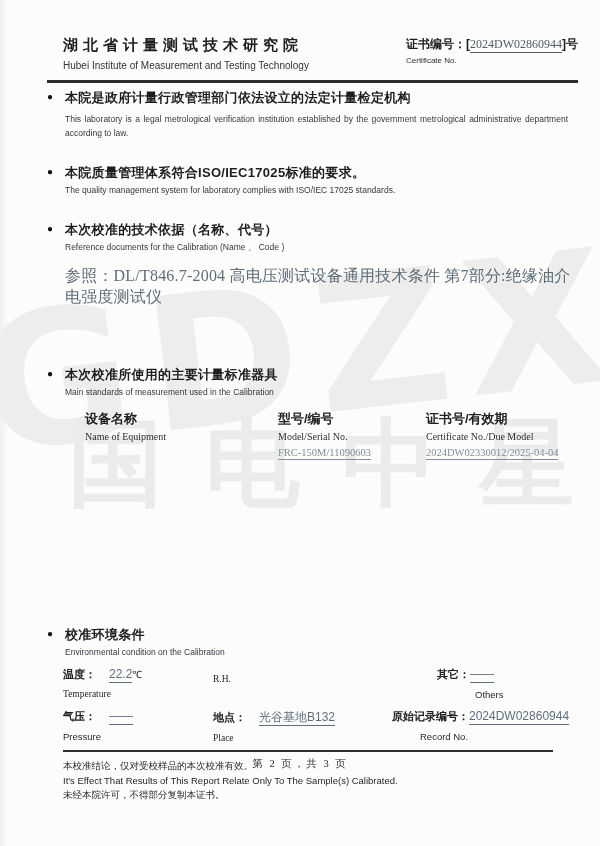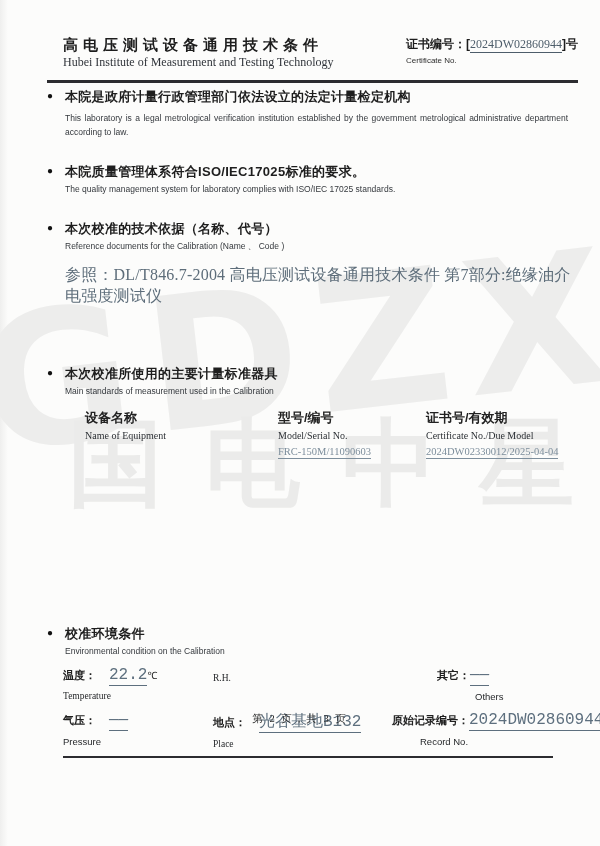--- a/index.html
+++ b/index.html
@@ -20,21 +20,21 @@
   }
   .wm-cn {
     position:absolute; top:416px; left:68px;
     font-size:95px; line-height:1; font-weight:bold;
     letter-spacing:42px; color:#ebebea; white-space:nowrap;
   }
   .content { position:relative; z-index:1; }
   
   .header { display:flex; justify-content:space-between; padding:36px 22px 0 63px; }
   .inst-cn { font-size:15px; font-weight:bold; letter-spacing:5px; color:#1d1d1d; }
-  .inst-en { font-size:12px; font-family:Liberation Serif, serif; color:#30343a; }
+  .inst-en { font-size:10px; font-family:Liberation Sans, sans-serif; margin-top:5px; color:#30343a; }
   .cert-line { font-size:12px; font-weight:bold; color:#1d1d1d; white-space:nowrap; }
   .cert-number { font-family:"Liberation Serif", serif; font-weight:normal; color:#4d5d6a; }
   .cert-en { font-size:8px; margin-top:3px; font-weight:normal; color:#2d2d2d; }
   .rule-top { position:absolute; left:47px; top:80px; width:531px; border-top:3px solid #2c2c30; }
   
   .section { display:flex; margin-left:47px; margin-right:26px; }
   .bullet { width:18px; flex:0 0 18px; font-size:10px; padding-top:2px; color:#111; }
   .sec-body { flex:1; }
   .sec-title { font-size:13px; font-weight:bold; color:#1e1e1e; letter-spacing:0.3px; }
   .sec-en { font-size:8.5px; color:#34383d; margin-top:3px; }
@@ -47,21 +47,21 @@
   .u { border-bottom:1px solid currentColor; padding-bottom:1px; }
   .std-grid { display:grid; grid-template-columns:193px 148px auto; margin:13px 0 0 20px; }
   .std-hcn { font-size:13px; font-weight:bold; color:#222; }
   .std-hen { font-size:10px; font-family:"Liberation Serif", serif; margin-top:3px; color:#2c3035; }
   .std-val { margin-top:5px; font-family:"Liberation Serif", serif; font-size:10.5px; color:#7d8e9c; }
   
   .s5 { margin-top:168px; }
   .env-grid { display:grid; grid-template-columns:150px 179px auto; margin:10px 22px 0 63px; }
   .env-line { font-size:11px; white-space:nowrap; }
   .env-label { font-weight:bold; color:#202020; }
-  .env-val { font-family:Liberation Mono, monospace; color:#5d6f7e; font-size:16px; }
+  .env-val { font-family:Liberation Sans, sans-serif; color:#5d6f7e; font-size:12px; }
   .env-unit { font-size:10px; color:#202020; }
   .env-en { font-size:9.5px; color:#26282b; margin-top:7px; }
   .serif { font-family:"Liberation Serif", serif; }
   .row2 { margin-top:9px; }
   .cell-others { padding-left:45px; }
   .cell-others .env-en { padding-left:38px; }
   .pl-rec { padding-left:28px; }
   .gap-val { margin-left:13px; }
   .rule-bottom { margin:7px 0 0 63px; width:490px; border-top:2px solid #2c2c30; }
   
@@ -79,21 +79,21 @@
 
   <div class="watermark">
     <div class="wm-letters">GDZX</div>
     <div class="wm-cn">国电中星</div>
   </div>
 
   <div class="content">
 
     <div class="header">
       <div>
-        <div class="inst-cn">高电压测试设备通用技术条件</div>
+        <div class="inst-cn">湖北省计量测试技术研究院</div>
         <div class="inst-en">Hubei Institute of Measurement and Testing Technology</div>
       </div>
       <div>
         <div class="cert-line"><span>证书编号：</span><span>[</span><span class="cert-number u">2024DW02860944</span><span>]号</span></div>
         <div class="cert-en">Certificate No.</div>
       </div>
     </div>
     <div class="rule-top"></div>
 
     <div class="section s1">
@@ -175,17 +175,22 @@
         <div class="env-en serif">Place</div>
       </div>
       <div class="row2">
         <div class="env-line"><span class="env-label">原始记录编号：</span><span class="env-val u">2024DW02860944</span></div>
         <div class="env-en pl-rec">Record No.</div>
       </div>
     </div>
 
     <div class="rule-bottom"></div>
 
+    <div class="notes">
+      <div>本校准结论，仅对受校样品的本次校准有效。</div>
+      <div>It's Effect That Results of This Report Relate Only To The Sample(s) Calibrated.</div>
+      <div>未经本院许可，不得部分复制本证书。</div>
+    </div>
 
     <div class="page-footer">第 2 页，共 3 页</div>
 
   </div>
 </div>
 
 </body></html>

